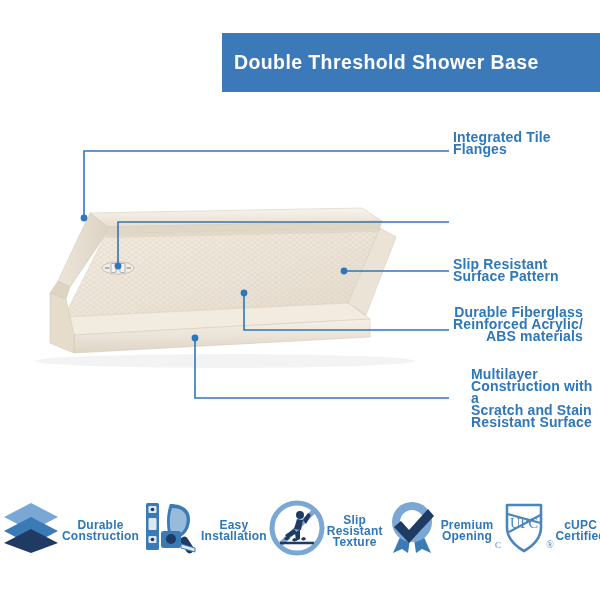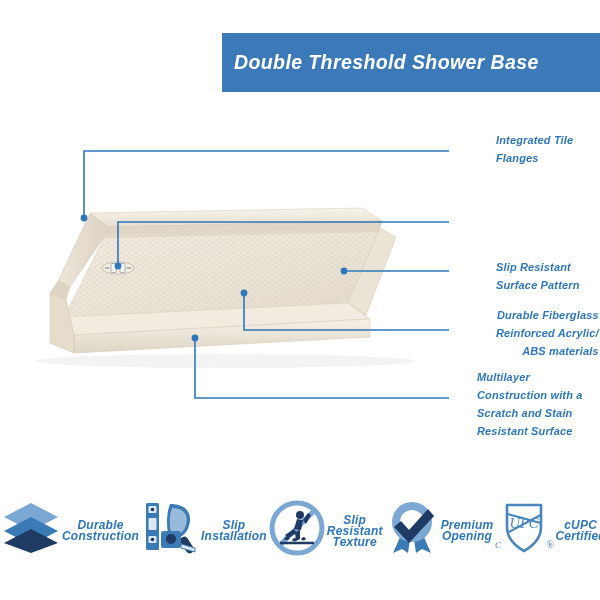--- a/index.html
+++ b/index.html
@@ -3,21 +3,21 @@
 <meta charset="utf-8">
 <style>
   html,body{margin:0;padding:0;}
   body{
     width:600px;height:600px;
     background:#ffffff;
     font-family:"Liberation Sans", sans-serif;
     overflow:hidden;
     position:relative;
   }
-  #stage{position:absolute;inset:0;width:600px;height:444px;font-style:italic;}
+  #stage{position:absolute;inset:0;width:600px;height:444px;}
 
   
   .banner{
     position:absolute;left:222px;top:33px;width:378px;height:59px;
     background:#3b79b8;
     display:flex;align-items:center;
   }
   .banner-title{
     color:#ffffff;
     font-size:19.5px;
@@ -28,32 +28,31 @@
   }
 
   
   .product{position:absolute;left:10px;top:195px;width:425px;height:175px;}
   .product svg{display:block;}
 
   
   .callout{
     position:absolute;
     color:#2e77bb;
-    font-size:11px;
+    font-size:14px;
     font-weight:bold;
-    line-height:18px;
+    line-height:12px;
     letter-spacing:0.15px;
     white-space:pre-line;
-    margin-left:43px;
   }
   .c1{left:453px;top:131px;}
   .c2{left:453px;top:186px;}
   .c3{left:453px;top:258px;}
   .c4{left:453px;top:306px;text-align:right;}
-  .c5{left:434px;top:368px;}
+  .c5{left:471px;top:368px;}
 
   
   .leaders{position:absolute;left:0;top:0;width:600px;height:470px;pointer-events:none;}
 
   
   .features{
     position:absolute;left:0;top:468px;width:600px;height:120px;
     display:flex;
   }
   .feature{
@@ -200,21 +199,21 @@
           <path d="M31,4 C46,4 54,12 50,26 C47,36 38,40 31,40 C27,30 27,14 31,4 Z" fill="#3b7bb5"></path>
           <path d="M33,8 C44,8 50,14 47,25 C45,33 38,36 33,36 C30,27 30,16 33,8 Z" fill="#e8f0f9" opacity="0.55"></path>
 
           <rect x="44" y="36" width="8" height="18" rx="4" fill="#1f3a63" transform="rotate(-32 48 45)"></rect>
 
           <rect x="22" y="31" width="20" height="17" rx="2.5" fill="#3b7bb5"></rect>
           <circle cx="32" cy="39" r="5" fill="#1f3a63"></circle>
           <path d="M42,44 L56,48 L56,52 L42,48 Z" fill="#dce9f5" stroke="#3b7bb5" stroke-width="1"></path>
         </svg>
       </div>
-      <div class="flabel">Slip
+      <div class="flabel">Easy
 Installation</div>
     </div>
 
     <div class="feature">
       <div class="glyph">
         <svg width="60" height="58" viewBox="0 0 60 58">
           <circle cx="30" cy="29" r="25" fill="none" stroke="#7ba7d4" stroke-width="5"></circle>
           <line x1="12" y1="47" x2="48" y2="11" stroke="#7ba7d4" stroke-width="5"></line>
 
           <g fill="#1f3a63">

